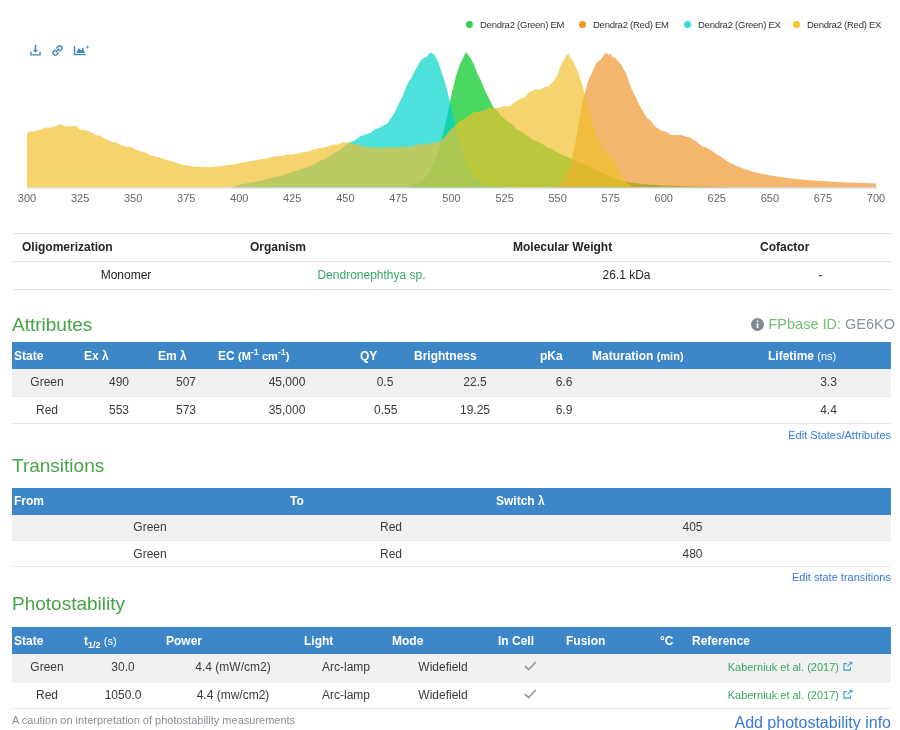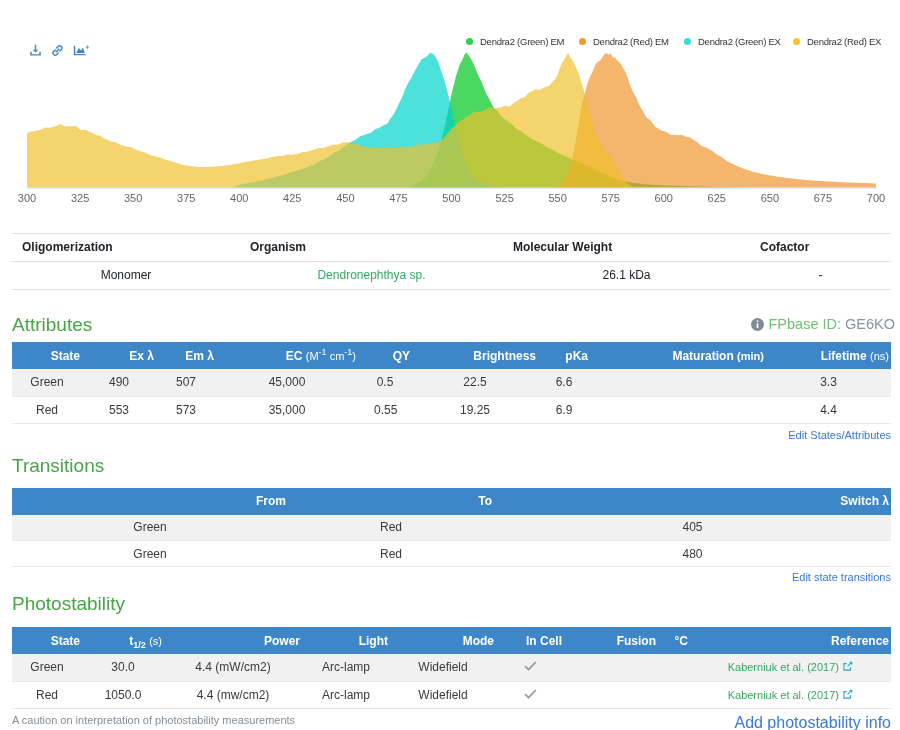--- a/index.html
+++ b/index.html
@@ -1,26 +1,26 @@
 <!DOCTYPE html>
 <html><head><meta charset="utf-8">
 <style>
 * { margin:0; padding:0; box-sizing:border-box; }
 html,body { width:900px; height:730px; background:#fff; font-family:"Liberation Sans",sans-serif; position:relative; overflow:hidden; }
 .chart { position:relative; width:900px; height:212px; }
-.legend .it { position:absolute; top:36px; display:flex; align-items:center; gap:7px; font-size:9.5px; letter-spacing:-0.25px; color:#333;justify-content:flex-end; }
+.legend .it { position:absolute; top:19px; display:flex; align-items:center; gap:7px; font-size:9.5px; letter-spacing:-0.25px; color:#333;justify-content:flex-end; }
 .dot { width:7px; height:7px; border-radius:50%; display:inline-block; }
 .toolbar { position:absolute; top:44px; left:29px; display:flex; gap:9px; color:#4288c0; }
 .axis-text { font-size:11px; fill:#666; font-family:"Liberation Sans",sans-serif; }
 .tbl1 { width:879px; margin:0 0 0 12px; border-collapse:collapse; font-size:12px; color:#212529; table-layout:fixed; }
 .tbl1 th { text-align:left; font-weight:bold; padding:6px 10px 7px; border-top:1px solid #dee2e6; border-bottom:1px solid #dee2e6; }
 .tbl1 td { text-align:center; padding:6px 10px 7px; border-bottom:1px solid #dee2e6; }
 h2.sec { font-size:19px; font-weight:normal; color:#46a546; margin-left:12px; line-height:22px; }
 .datatbl { width:879px; margin-left:12px; border-collapse:collapse; font-size:12px; color:#3a3a3a; table-layout:fixed; }
-.datatbl th { background:#3d87c9; color:#fff; font-weight:bold; text-align:right; padding:0 2px; height:27px; font-size:12px; }
+.datatbl th { background:#3d87c9; color:#fff; font-weight:bold; text-align:left; padding:0 2px; height:27px; font-size:12px; }
 .datatbl td { text-align:center; padding:0 16px; height:27px; border-bottom:1px solid #e7e7e7; }
 .datatbl tr.odd td { background:#f1f1f1; }
 table.t26 td { height:26px; }
 .editlink { width:879px; margin-left:12px; text-align:right; font-size:11px; }
 .editlink a, a.blue { color:#3879d9; text-decoration:none; }
 .greenlink { color:#37a862; text-decoration:none;margin-top:44px; }
 sup,sub { font-size:9px; line-height:0; }
 </style></head>
 <body>
 <div class="chart">
@@ -121,21 +121,21 @@
       <col style="width:126px">
       <col style="width:52px">
       <col style="width:176px">
       <col style="width:125px">
     </colgroup>
   <tbody>
       <tr>
         <th>State</th>
         <th>Ex λ</th>
         <th>Em λ</th>
-        <th>EC <span style="font-weight:normal;font-size:11px">(M<sup>-1</sup> cm<sup>-1</sup>)</span></th>
+        <th>EC <span style="font-weight:bold;font-size:11px">(M<sup>-1</sup> cm<sup>-1</sup>)</span></th>
         <th>QY</th>
         <th>Brightness</th>
         <th>pKa</th>
         <th>Maturation <span style="font-weight:bold;font-size:11px">(min)</span></th>
         <th>Lifetime <span style="font-weight:normal;font-size:11px">(ns)</span></th>
       </tr>
   <tr class="odd">
         <td>Green</td>
         <td>490</td>
         <td>507</td>

